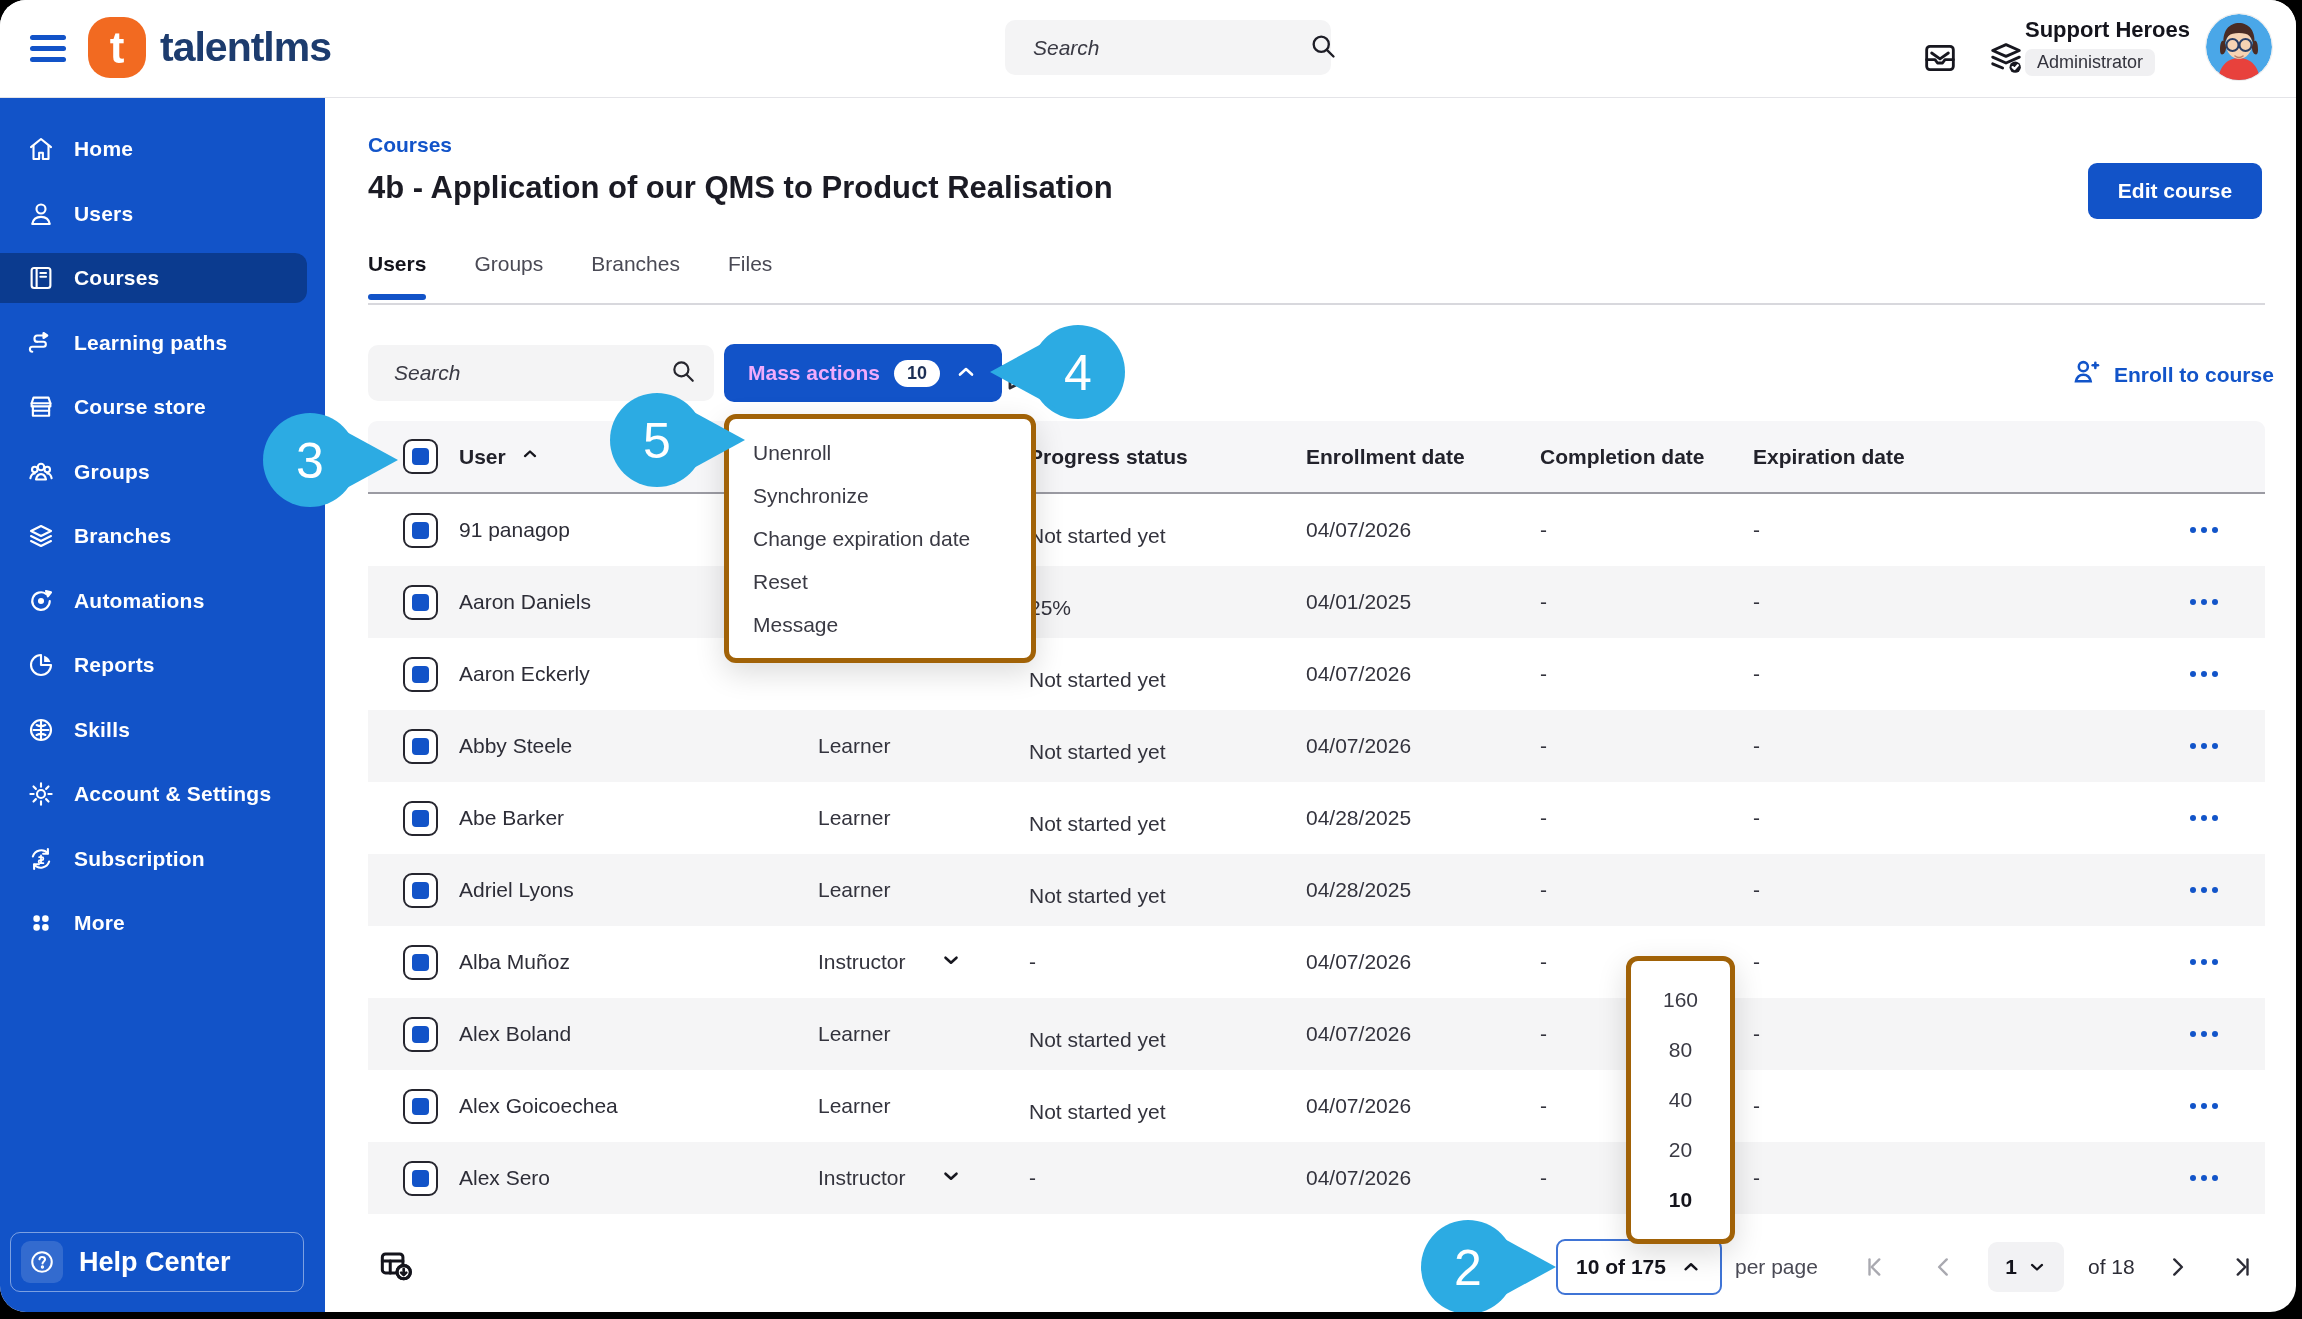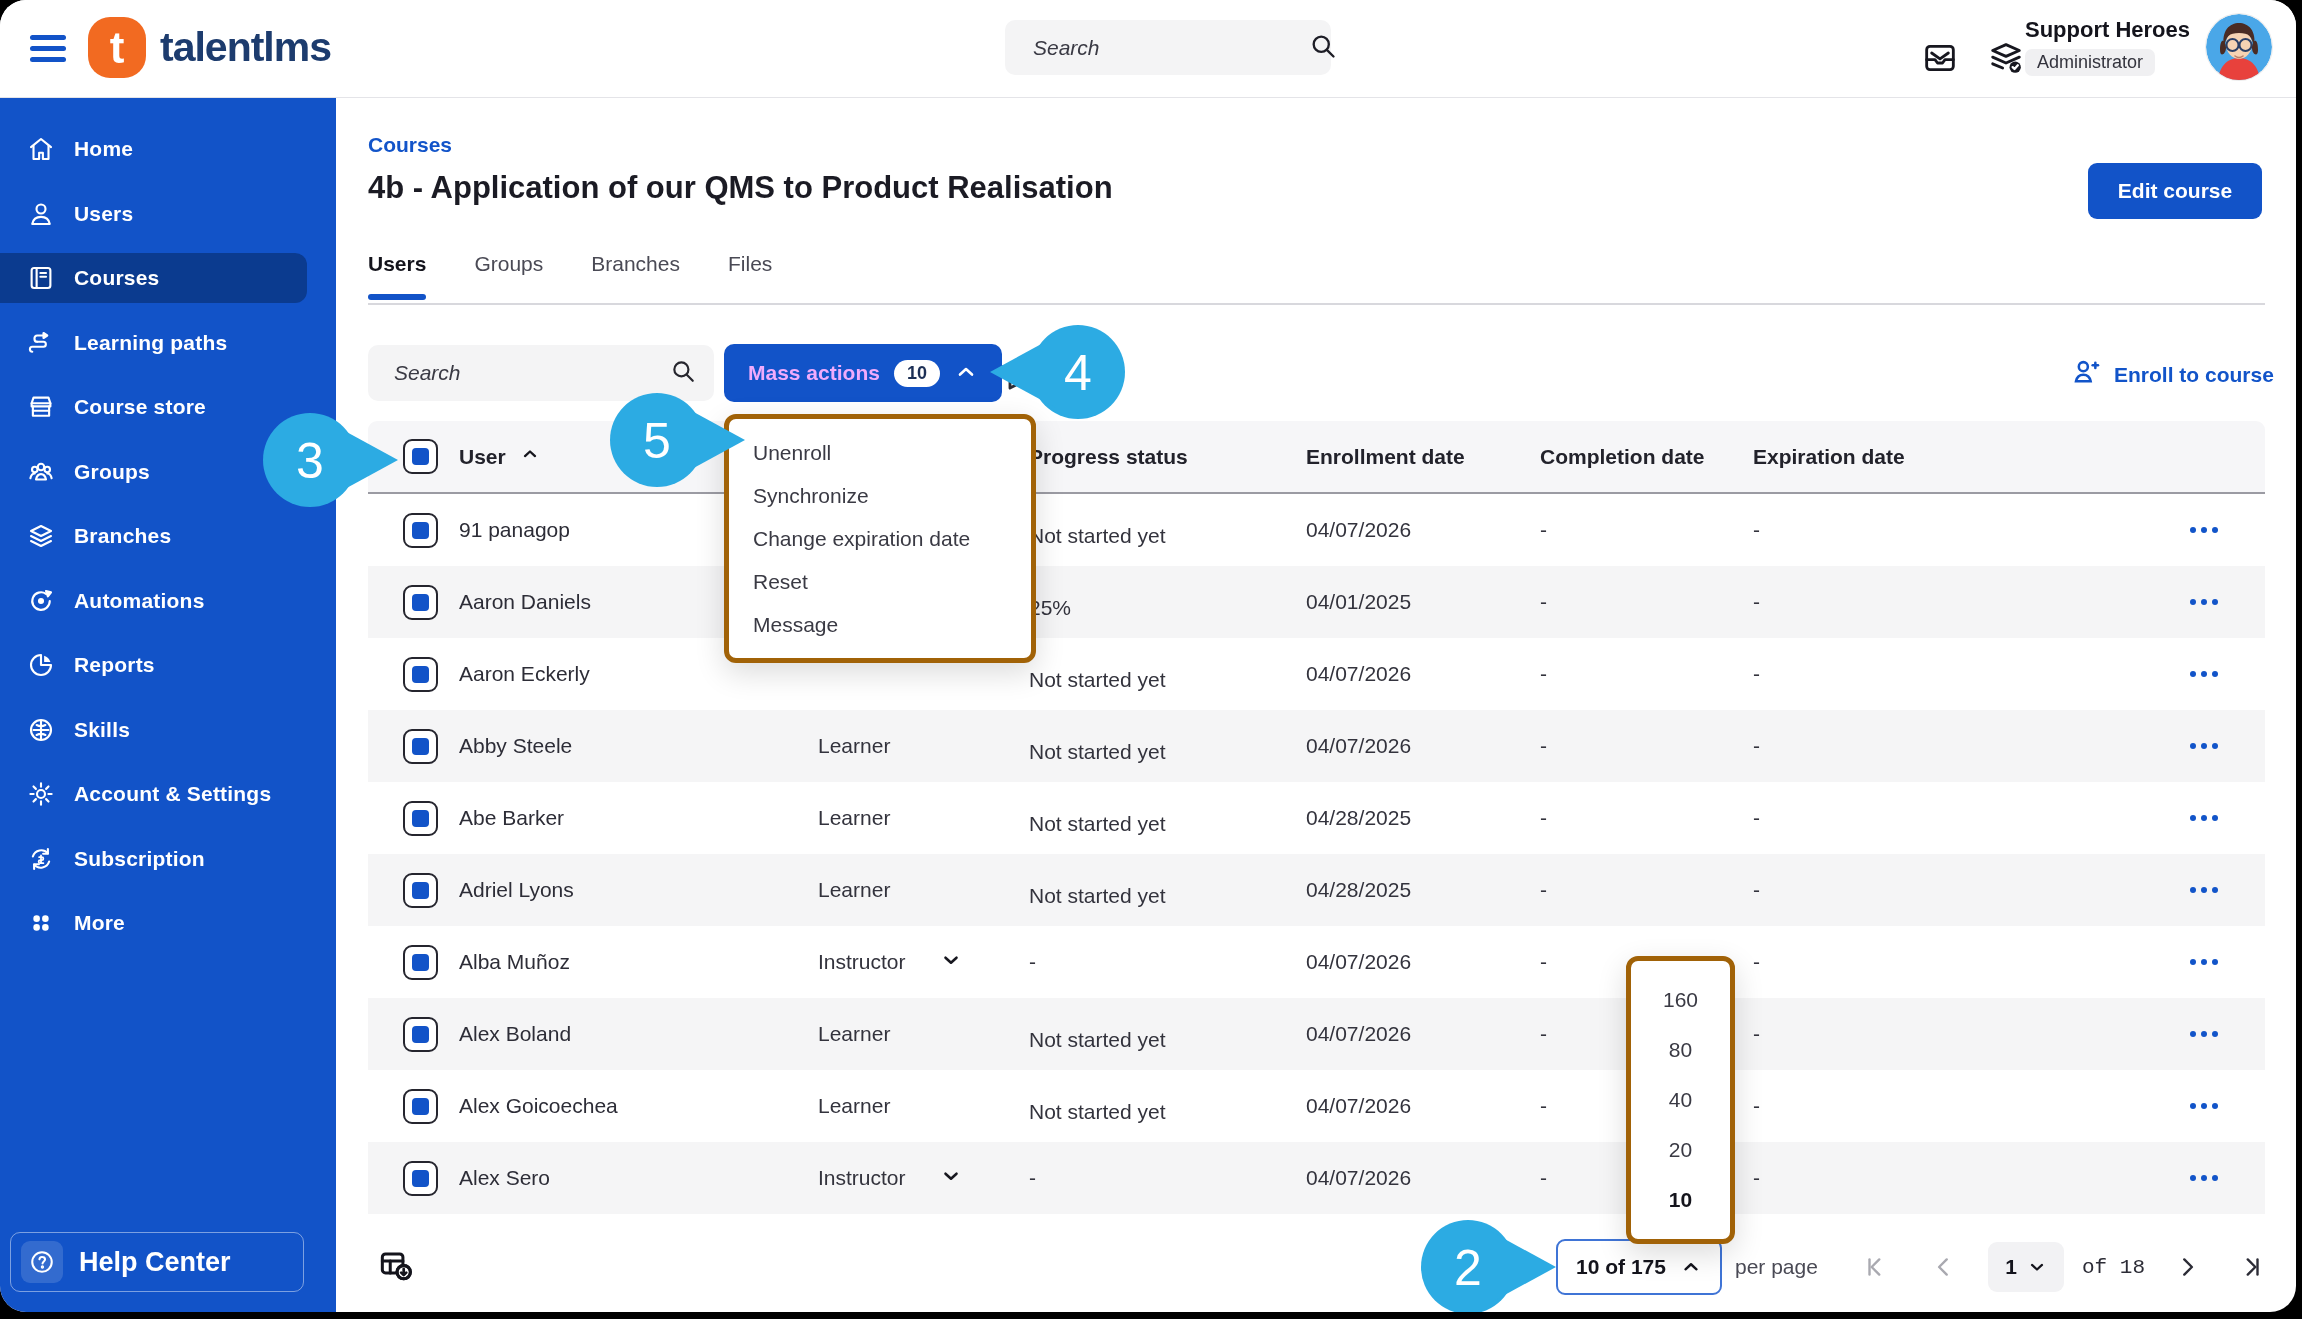--- a/index.html
+++ b/index.html
@@ -25,21 +25,21 @@
   .tb-icon{position:absolute;top:38px;width:40px;height:40px;color:#17171f;cursor:pointer;}
   .tb-icon.inbox{left:1920px;}
   .tb-icon.stack{left:1986px;}
   .user-block{position:absolute;right:106px;top:16px;text-align:left;}
   .user-name{font-size:22px;font-weight:700;color:#14141c;line-height:28px;}
   .user-role{display:inline-block;margin-top:5px;background:#f0f0f2;border-radius:7px;
              padding:3px 12px;font-size:18px;color:#33333d;}
   .avatar{position:absolute;left:2206px;top:14px;width:66px;height:66px;border-radius:50%;
           overflow:hidden;box-shadow:0 0 0 1px rgba(0,0,0,.08);cursor:pointer;}
   
-  .sidebar{position:absolute;left:0;top:97px;width:325px;height:1215px;background:#1253c8;z-index:4;padding-left:11px;}
+  .sidebar{position:absolute;left:0;top:97px;width:325px;height:1215px;background:#1253c8;z-index:4;}
   .side-list{position:absolute;left:0;top:20px;width:100%;}
   .side-item{position:relative;height:64.5px;display:flex;align-items:center;color:#fff;cursor:pointer;}
   .side-item .ic{width:30px;height:30px;margin-left:26px;flex:0 0 30px;}
   .side-item .lbl{margin-left:18px;font-size:21px;font-weight:600;letter-spacing:.2px;}
   .side-item.active::before{content:"";position:absolute;left:0;top:7px;width:307px;height:50px;
           background:#0b3b8f;border-radius:0 12px 12px 0;}
   .side-item>*{position:relative;}
   .help-box{position:absolute;left:10px;bottom:20px;width:292px;height:58px;border:1.5px solid rgba(255,255,255,.45);
             border-radius:10px;display:flex;align-items:center;color:#fff;cursor:pointer;}
   .help-chip{width:42px;height:42px;margin-left:10px;border-radius:9px;background:rgba(255,255,255,.14);
@@ -656,21 +656,21 @@
       <svg width="26" height="26" viewBox="0 0 24 24" fill="none" stroke="currentColor" stroke-width="2.2" stroke-linecap="round" stroke-linejoin="round">
           <path d="M14.5 5l-7 7 7 7"></path>
         </svg>
     </span>
     <span class="page-pill" style="margin-left:18px;">
       <span>1</span>
       <svg width="20" height="20" viewBox="0 0 24 24" fill="none" stroke="#14141c" stroke-width="2.6" stroke-linecap="round" stroke-linejoin="round">
           <path d="M6 9.5l6 5.5 6-5.5"></path>
         </svg>
     </span>
-    <span class="ofpages" style="margin-left:18px;font-family:Liberation Mono, monospace;">of 18</span>
+    <span class="ofpages" style="margin-left:24px;">of 18</span>
     <span class="pgbtn" style="margin-left:10px;">
       <svg width="26" height="26" viewBox="0 0 24 24" fill="none" stroke="currentColor" stroke-width="2.2" stroke-linecap="round" stroke-linejoin="round">
           <path d="M9.5 5l7 7-7 7"></path>
         </svg>
     </span>
     <span class="pgbtn" style="margin-left:12px;">
       <svg width="26" height="26" viewBox="0 0 24 24" fill="none" stroke="currentColor" stroke-width="2.2" stroke-linecap="round" stroke-linejoin="round">
           <path d="M9 5l7 7-7 7"></path>
           <line x1="18" y1="5" x2="18" y2="19"></line>
         </svg>

